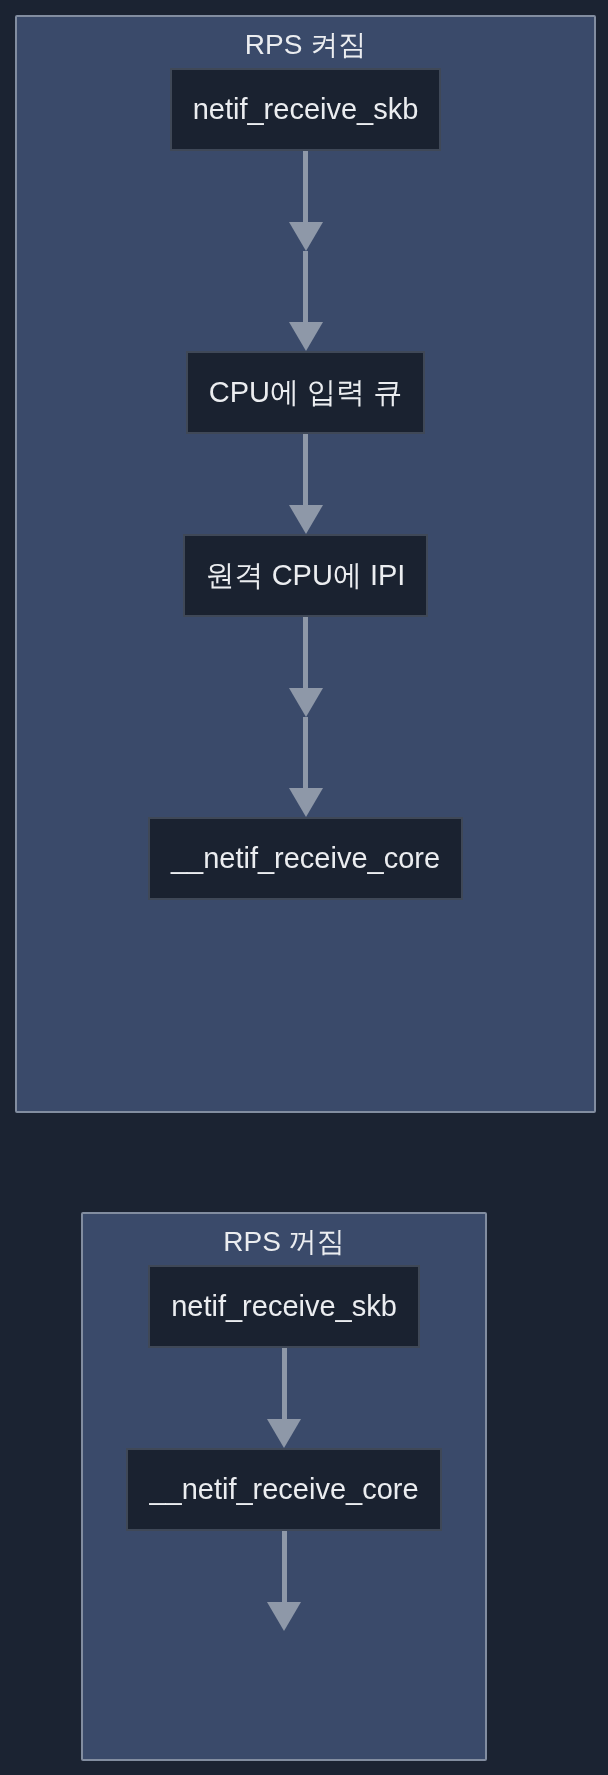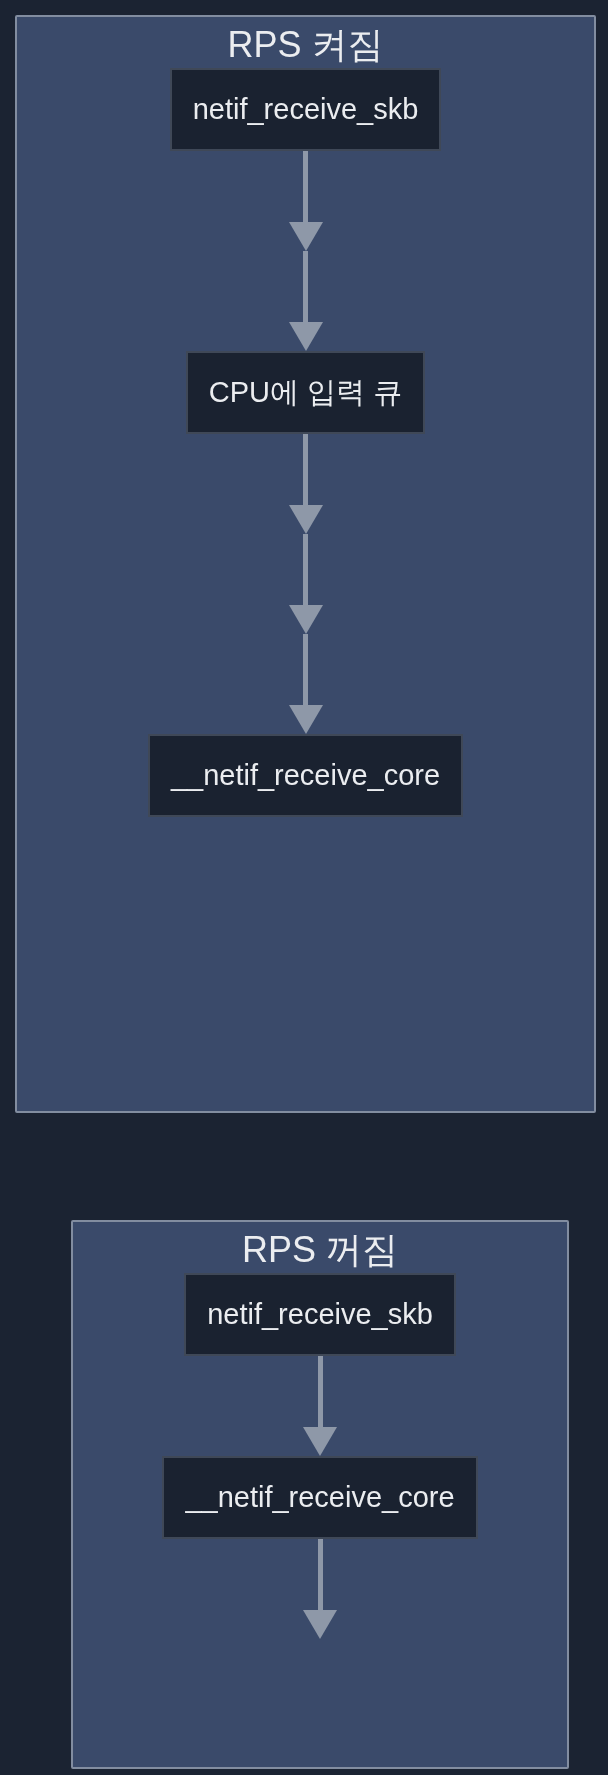--- a/index.html
+++ b/index.html
@@ -20,24 +20,24 @@
   }
   .cluster{
     position:absolute;
     background:var(--group-bg);
     border:2px solid var(--group-border);
     border-radius:2px;
     box-sizing:border-box;
     display:flex;flex-direction:column;align-items:center;
   }
   .cluster-on{left:15px;top:15px;width:581px;height:1098px;}
-  .cluster-off{left:71px;top:1212px;width:498px;height:549px;margin-top:8px;}
+  .cluster-off{left:81px;top:1212px;width:406px;height:549px;}
   .cluster-title{
     margin-top:5px;height:46px;line-height:46px;
-    font-size:36px;color:var(--text);
+    font-size:28px;color:var(--text);
     text-align:center;white-space:nowrap;
   }
   .node{
     height:83px;box-sizing:border-box;
     background:var(--node-bg);
     border:2px solid var(--node-border);
     color:var(--text);
     font-size:29px;
     display:flex;align-items:center;justify-content:center;
     padding:0 21px;white-space:nowrap;
@@ -76,20 +76,21 @@
     <div class="arrow-head"></div>
   </div>
 
   <div class="node">CPU에 입력 큐</div>
 
   <div class="flow-arrow">
     <div class="arrow-line"></div>
     <div class="arrow-head"></div>
   </div>
 
+  <div class="node">원격 CPU에 IPI</div>
 
   <div class="flow-arrow">
     <div class="arrow-line"></div>
     <div class="arrow-head"></div>
   </div>
 
 
   <div class="flow-arrow">
     <div class="arrow-line"></div>
     <div class="arrow-head"></div>

